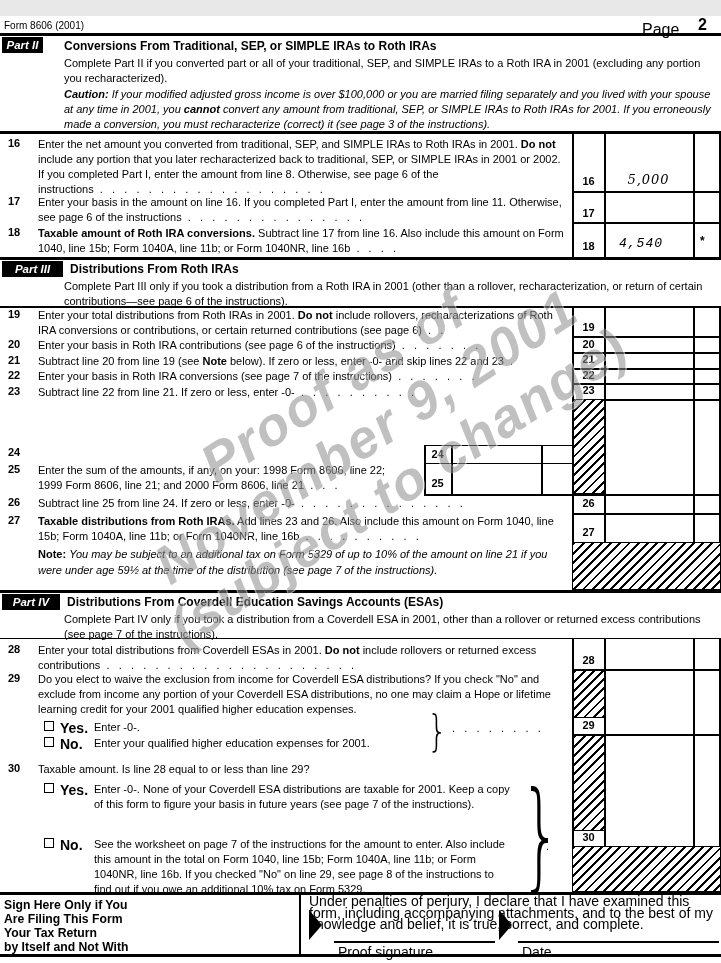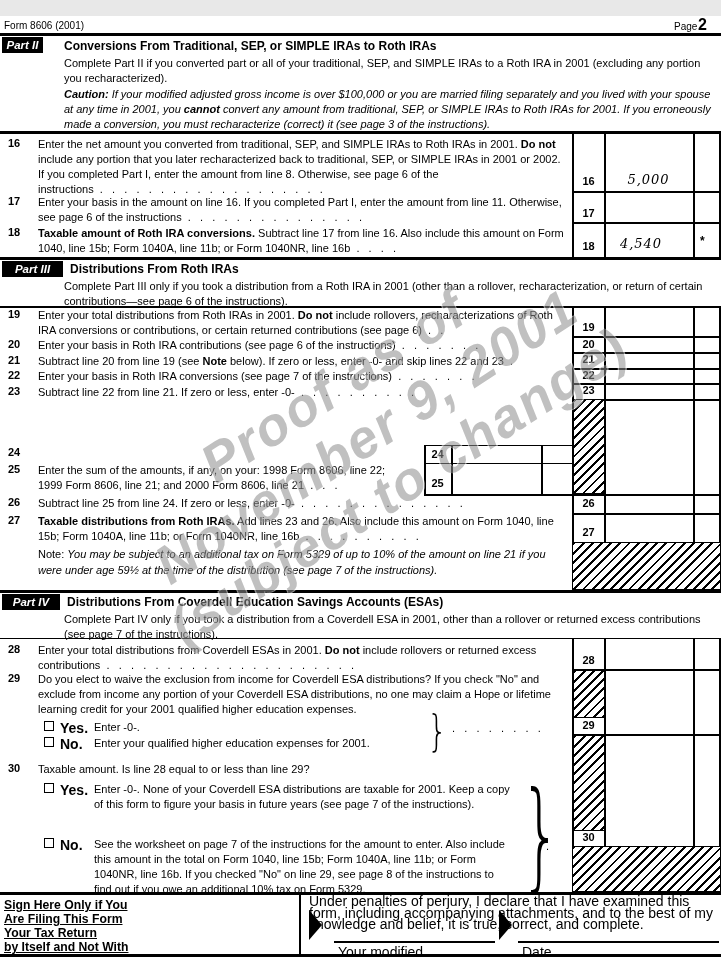--- a/index.html
+++ b/index.html
@@ -31,21 +31,21 @@
       color:#8d8d8d;opacity:0.55;letter-spacing:2px;text-shadow:1px 1px 0 #fff,-1px -1px 0 #fff;
       pointer-events:none;white-space:nowrap;}
   .signleft{position:absolute;font-weight:bold;font-size:12.2px;line-height:14px;}
 </style>
 </head>
 <body>
 
 <div class="page">
 
   <div class="abs" style="left:4px;top:4px;font-size:10px;">Form 8606 (2001)</div>
-  <div class="abs" style="left:674px;top:5px;font-size:10px;">Page</div>
+  <div class="abs" style="left:642px;top:5px;font-size:16px;">Page</div>
   <div class="abs" style="left:698px;top:0px;font-size:16px;font-weight:bold;">2</div>
   <div class="rule" style="top:17px;height:2.5px;"></div>
 
   <div class="tag" style="left:2px;top:21px;width:41px;">Part II</div>
   <div class="ptitle" style="left:64px;top:23px;">Conversions From Traditional, SEP, or SIMPLE IRAs to Roth IRAs</div>
   <div class="intro" style="left:64px;top:40px;width:650px;">Complete Part II if you converted part or all of your traditional, SEP, and SIMPLE IRAs to a Roth IRA in 2001 (excluding any portion you recharacterized).</div>
   <div class="intro" style="left:64px;top:71px;width:653px;line-height:14.8px;"><span style="font-weight: bold; font-style: italic;">Caution: </span><span style="font-style: italic;">If your modified adjusted gross income is over $100,000 or you are married filing separately and you lived with your spouse at any time in 2001, you </span><span style="font-weight: bold; font-style: italic;">cannot</span><span style="font-style: italic;"> convert any amount from traditional, SEP, or SIMPLE IRAs to Roth IRAs for 2001. If you erroneously made a conversion, you must recharacterize (correct) it (see page 3 of the instructions).</span></div>
   <div class="rule" style="top:115px;height:3px;"></div>
 
   <div class="vl" style="left:572px;top:118px;height:123px;width:2px;"></div>
@@ -61,21 +61,21 @@
   <div class="val" style="left:605px;top:156px;width:87px;">5,000</div>
 
   <div class="lnum" style="left:8px;top:179px;">17</div>
   <div class="rowtext" style="left:38px;top:179px;width:530px;"><span>Enter your basis in the amount on line 16. If you completed Part I, enter the amount from line 11. Otherwise, see page 6 of the instructions</span><span>&nbsp;&nbsp;.&nbsp;&nbsp;&nbsp;.&nbsp;&nbsp;&nbsp;.&nbsp;&nbsp;&nbsp;.&nbsp;&nbsp;&nbsp;.&nbsp;&nbsp;&nbsp;.&nbsp;&nbsp;&nbsp;.&nbsp;&nbsp;&nbsp;.&nbsp;&nbsp;&nbsp;.&nbsp;&nbsp;&nbsp;.&nbsp;&nbsp;&nbsp;.&nbsp;&nbsp;&nbsp;.&nbsp;&nbsp;&nbsp;.&nbsp;&nbsp;&nbsp;.&nbsp;&nbsp;&nbsp;.</span></div>
   <div class="cellnum" style="left:573px;top:191px;">17</div>
   <div class="val" style="left:605px;top:188px;width:87px;"></div>
 
   <div class="lnum" style="left:8px;top:210px;">18</div>
   <div class="rowtext" style="left:38px;top:210px;width:530px;"><span><span style="font-weight: bold;">Taxable amount of Roth IRA conversions.</span><span> Subtract line 17 from line 16. Also include this amount on Form 1040, line 15b; Form 1040A, line 11b; or Form 1040NR, line 16b</span></span><span>&nbsp;&nbsp;.&nbsp;&nbsp;&nbsp;.&nbsp;&nbsp;&nbsp;.&nbsp;&nbsp;&nbsp;.</span></div>
   <div class="cellnum" style="left:573px;top:224px;">18</div>
-  <div class="val" style="left:605px;top:220px;width:72px;">4,540</div>
+  <div class="val" style="left:605px;top:220px;width:72px;font-family:Liberation Mono, monospace;">4,540</div>
   <div class="abs" style="left:700px;top:218px;font-weight:bold;font-size:12px;">*</div>
 
   <div class="rule" style="top:241px;height:3px;"></div>
 
   <div class="tag" style="left:2px;top:245px;width:61px;">Part III</div>
   <div class="ptitle" style="left:70px;top:246px;">Distributions From Roth IRAs</div>
   <div class="intro" style="left:64px;top:263px;width:650px;">Complete Part III only if you took a distribution from a Roth IRA in 2001 (other than a rollover, recharacterization, or return of certain contributions—see page 6 of the instructions).</div>
   <div class="rule" style="top:290px;height:1.5px;"></div>
 
   <div class="vl" style="left:572px;top:291px;height:235px;width:2px;"></div>
@@ -122,21 +122,21 @@
   <div class="cellnum" style="left:424px;top:461px;width:27px;">25</div>
 
   <div class="lnum" style="left:8px;top:430px;">24</div>
   <div class="lnum" style="left:8px;top:447px;">25</div>
   <div class="rowtext" style="left:38px;top:447px;width:374px;"><span>Enter the sum of the amounts, if any, on your: 1998 Form 8606, line 22; 1999 Form 8606, line 21; and 2000 Form 8606, line 21</span><span>&nbsp;&nbsp;.&nbsp;&nbsp;&nbsp;.&nbsp;&nbsp;&nbsp;.</span></div>
   <div class="lnum" style="left:8px;top:480px;">26</div>
   <div class="rowtext" style="left:38px;top:480px;width:530px;"><span>Subtract line 25 from line 24. If zero or less, enter -0-</span><span>&nbsp;&nbsp;.&nbsp;&nbsp;&nbsp;.&nbsp;&nbsp;&nbsp;.&nbsp;&nbsp;&nbsp;.&nbsp;&nbsp;&nbsp;.&nbsp;&nbsp;&nbsp;.&nbsp;&nbsp;&nbsp;.&nbsp;&nbsp;&nbsp;.&nbsp;&nbsp;&nbsp;.&nbsp;&nbsp;&nbsp;.&nbsp;&nbsp;&nbsp;.&nbsp;&nbsp;&nbsp;.&nbsp;&nbsp;&nbsp;.&nbsp;&nbsp;&nbsp;.</span></div>
   <div class="lnum" style="left:8px;top:497.5px;">27</div>
   <div class="rowtext" style="left:38px;top:497.5px;width:530px;"><span><span style="font-weight: bold;">Taxable distributions from Roth IRAs.</span><span> Add lines 23 and 26. Also include this amount on Form 1040, line 15b; Form 1040A, line 11b; or Form 1040NR, line 16b</span></span><span>&nbsp;&nbsp;.&nbsp;&nbsp;&nbsp;.&nbsp;&nbsp;&nbsp;.&nbsp;&nbsp;&nbsp;.&nbsp;&nbsp;&nbsp;.&nbsp;&nbsp;&nbsp;.&nbsp;&nbsp;&nbsp;.&nbsp;&nbsp;&nbsp;.&nbsp;&nbsp;&nbsp;.&nbsp;&nbsp;&nbsp;.</span></div>
 
-  <div class="rowtext" style="left:38px;top:531px;width:533px;line-height:15.5px;"><span style="font-weight: normal;">Note: </span><span style="font-style: italic;">You may be subject to an additional tax on Form 5329 of up to 10% of the amount on line 21 if you were under age 59½ at the time of the distribution (see page 7 of the instructions).</span></div>
+  <div class="rowtext" style="left:38px;top:531px;width:533px;line-height:15.5px;"><span style="font-weight: bold;">Note: </span><span style="font-style: italic;">You may be subject to an additional tax on Form 5329 of up to 10% of the amount on line 21 if you were under age 59½ at the time of the distribution (see page 7 of the instructions).</span></div>
 
   <div class="rule" style="top:574px;height:3px;"></div>
 
   <div class="tag" style="left:2px;top:578px;width:58px;">Part IV</div>
   <div class="ptitle" style="left:67px;top:579px;">Distributions From Coverdell Education Savings Accounts (ESAs)</div>
   <div class="intro" style="left:64px;top:596px;width:650px;">Complete Part IV only if you took a distribution from a Coverdell ESA in 2001, other than a rollover or returned excess contributions (see page 7 of the instructions).</div>
   <div class="rule" style="top:621.5px;height:1.5px;"></div>
 
   <div class="vl" style="left:572px;top:623px;height:207px;width:2px;"></div>
   <div class="vl" style="left:604px;top:623px;height:207px;"></div>
@@ -172,30 +172,30 @@
   <div class="rowtext" style="left:94px;top:766px;width:420px;">Enter -0-. None of your Coverdell ESA distributions are taxable for 2001. Keep a copy of this form to figure your basis in future years (see page 7 of the instructions).</div>
   <div class="cb" style="left:44px;top:822px;"></div>
   <div class="cblabel" style="left:60px;top:821px;">No.</div>
   <div class="rowtext" style="left:94px;top:821px;width:420px;">See the worksheet on page 7 of the instructions for the amount to enter. Also include this amount in the total on Form 1040, line 15b; Form 1040A, line 11b; or Form 1040NR, line 16b. If you checked "No" on line 29, see page 8 of the instructions to find out if you owe an additional 10% tax on Form 5329.</div>
   <div class="brace" style="left:503px;top:763px;font-size:118px;line-height:112px;transform:scaleX(0.55);">}</div>
   <div class="rowtext" style="left:540px;top:823px;width:30px;">&nbsp;&nbsp;.</div>
 
   <div class="rule" style="top:876px;height:3px;"></div>
 
   <div class="vl" style="left:299px;top:879px;height:59px;width:2px;"></div>
-  <div class="signleft" style="left:4px;top:882px;width:292px;text-decoration:underline;">
+  <div class="signleft" style="left:4px;top:882px;width:292px;">
     <div>Sign Here Only if You</div>
     <div>Are Filing This Form</div>
     <div>Your Tax Return</div>
     <div>by Itself and Not With</div>
   </div>
   <div class="abs small" style="left:309px;top:880px;width:410px;line-height:11.5px;">Under penalties of perjury, I declare that I have examined this form, including accompanying attachments, and to the best of my knowledge and belief, it is true, correct, and complete.</div>
   <div class="arrow" style="left:309px;top:894px;"></div>
   <div class="hl" style="left:334px;top:925px;width:161px;height:1.5px;"></div>
-  <div class="abs small" style="left:338px;top:928px;">Your modified</div>
+  <div class="abs small" style="left:338px;top:928px;">Proof signature</div>
   <div class="arrow" style="left:499px;top:894px;"></div>
   <div class="hl" style="left:518px;top:925px;width:201px;height:1.5px;"></div>
   <div class="abs small" style="left:522px;top:928px;">Date</div>
 
   <div class="rule" style="top:938px;height:2.5px;"></div>
 
   <div class="abs" style="left:630px;top:948px;font-size:10px;">Form</div>
   <div class="abs" style="left:656px;top:944px;font-size:15px;font-weight:bold;">8606</div>
   <div class="abs" style="left:692px;top:949px;font-size:9px;">(2001)</div>
 

